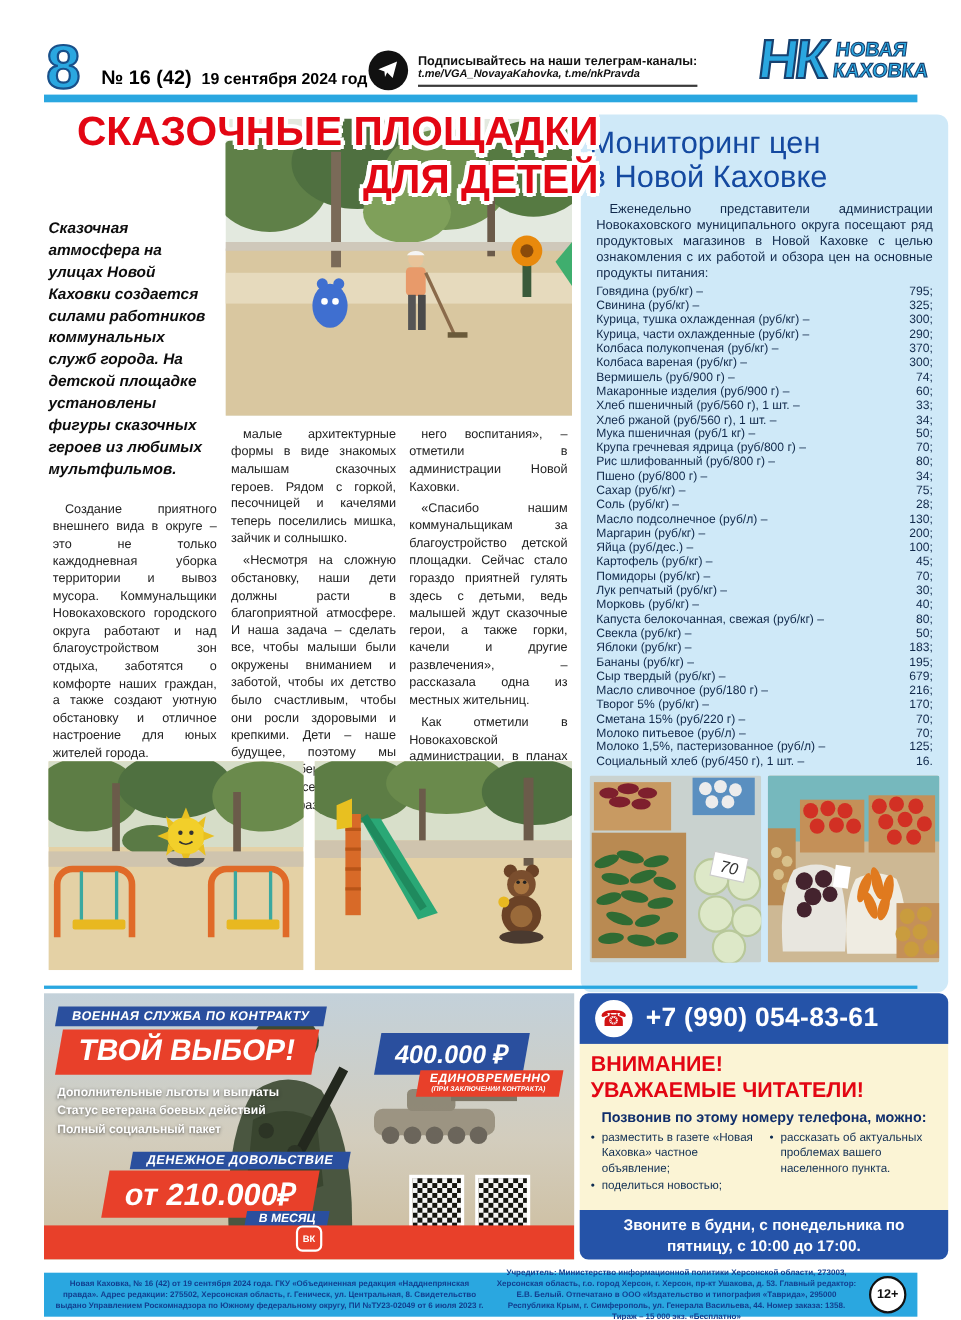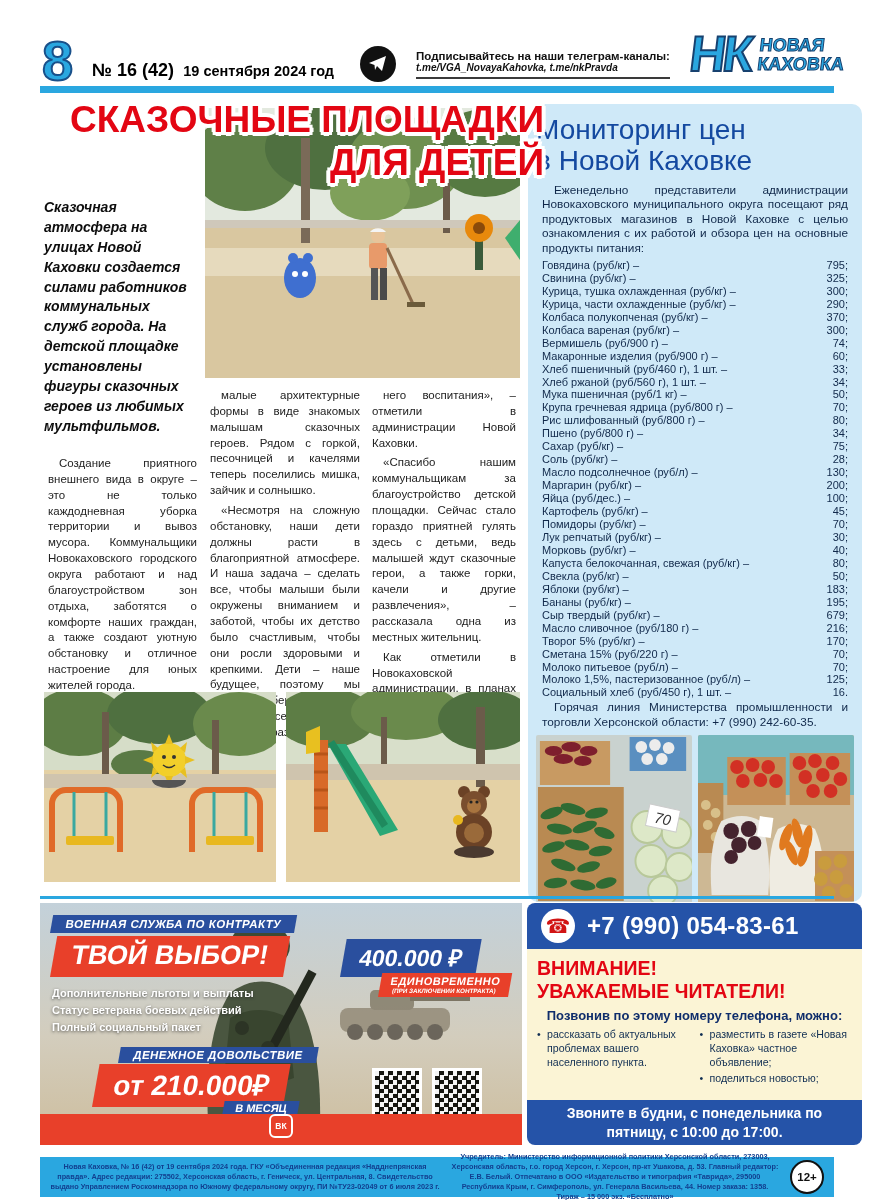--- a/index.html
+++ b/index.html
@@ -5,21 +5,21 @@
   html,body{margin:0;padding:0;background:#e9e9e9;}
   .page{position:relative;width:874px;height:1200px;background:#ffffff;margin:0 auto;
         font-family:"Liberation Sans",sans-serif;overflow:hidden;color:#111;}
 
   
   .page-num{position:absolute;left:42px;top:28px;font-size:56px;font-weight:900;
             color:#2aa7e0;-webkit-text-stroke:2px #19508a;letter-spacing:-2px;}
   .issue-line{position:absolute;left:92px;top:60px;font-size:15px;color:#000;}
   .issue-line .no{font-weight:900;font-size:18px;}
   .issue-line .date{font-weight:700;font-size:14.5px;margin-left:5px;}
-  .tg-block{position:absolute;left:360px;top:46px;display:flex;align-items:center;gap:20px;}
+  .tg-block{position:absolute;left:335px;top:46px;display:flex;align-items:center;gap:9px;}
   .tg-circle{width:36px;height:36px;border-radius:50%;background:#111;display:flex;
              align-items:center;justify-content:center;flex:0 0 auto;}
   .tg-texts{border-bottom:2px solid #3a3a3a;padding-bottom:4px;}
   .tg-l1{font-size:11.5px;font-weight:700;}
   .tg-l2{font-size:10px;font-weight:700;font-style:italic;}
   .nk-logo{position:absolute;left:690px;top:30px;display:flex;gap:8px;align-items:flex-start;
            transform:skewX(-7deg);}
   .nk-big{font-size:50px;line-height:48px;font-weight:900;color:#2aa7e0;
           -webkit-text-stroke:2px #17416f;letter-spacing:-3px;}
   .nk-name{font-size:18px;line-height:19px;font-weight:900;color:#2aa7e0;
@@ -326,21 +326,21 @@
           <span class="pm-name">Вермишель (руб/900 г) –</span>
           <span class="pm-val">74;</span>
         </div>
 
         <div class="pm-row">
           <span class="pm-name">Макаронные изделия (руб/900 г) –</span>
           <span class="pm-val">60;</span>
         </div>
 
         <div class="pm-row">
-          <span class="pm-name">Хлеб пшеничный (руб/460 г), 1 шт. –</span>
+          <span class="pm-name">Хлеб пшеничный (руб/560 г), 1 шт. –</span>
           <span class="pm-val">33;</span>
         </div>
 
         <div class="pm-row">
           <span class="pm-name">Хлеб ржаной (руб/560 г), 1 шт. –</span>
           <span class="pm-val">34;</span>
         </div>
 
         <div class="pm-row">
           <span class="pm-name">Мука пшеничная (руб/1 кг) –</span>
@@ -455,21 +455,20 @@
         <div class="pm-row">
           <span class="pm-name">Молоко 1,5%, пастеризованное (руб/л) –</span>
           <span class="pm-val">125;</span>
         </div>
 
         <div class="pm-row">
           <span class="pm-name">Социальный хлеб (руб/450 г), 1 шт. –</span>
           <span class="pm-val">16.</span>
         </div>
       </div>
-    <div class="pm-hotline">Горячая линия Министерства промышленности и торговли Херсонской области: +7 (990) 242-60-35.</div>
     <div class="pm-photos">
 
       <svg width="156" height="170" viewBox="0 0 160 170" preserveAspectRatio="none">
         <rect width="160" height="170" fill="#c9d2cf"></rect>
         <rect x="4" y="6" width="72" height="44" fill="#c89a62"></rect>
         <g fill="#7e1f2d">
           <ellipse cx="18" cy="16" rx="9" ry="5"></ellipse>
             <ellipse cx="36" cy="12" rx="10" ry="5"></ellipse>
           <ellipse cx="54" cy="16" rx="9" ry="5"></ellipse>
             <ellipse cx="28" cy="24" rx="10" ry="5"></ellipse>
@@ -630,26 +629,26 @@
       <span class="r-phone-badge">☎</span>
       <span class="r-phone-num">+7 (990) 054-83-61</span>
     </div>
     <div class="r-body">
       <div class="r-head1">ВНИМАНИЕ!</div>
       <div class="r-head2">УВАЖАЕМЫЕ ЧИТАТЕЛИ!</div>
       <div class="r-sub">Позвонив по этому номеру телефона, можно:</div>
       <div class="r-bullets">
         <div class="r-bcol">
 
-        <div>рассказать об актуальных проблемах вашего населенного пункта.</div>
+        <div>разместить в газете «Новая Каховка» частное объявление;</div>
+            <div>поделиться новостью;</div>
           </div>
         <div class="r-bcol">
 
-        <div>разместить в газете «Новая Каховка» частное объявление;</div>
-            <div>поделиться новостью;</div>
+        <div>рассказать об актуальных проблемах вашего населенного пункта.</div>
           </div>
       </div>
     </div>
     <div class="r-foot">Звоните в будни, с понедельника по пятницу, с 10:00 до 17:00.</div>
   </div>
 
   <div class="page-footer">
     <div class="f-text f-left">Новая Каховка, № 16 (42) от 19 сентября 2024 года. ГКУ «Объединенная редакция «Надднепрянская правда». Адрес редакции: 275502, Херсонская область, г. Геническ, ул. Центральная, 8. Свидетельство выдано Управлением Роскомнадзора по Южному федеральному округу, ПИ №ТУ23-02049 от 6 июля 2023 г.</div>
     <div class="f-text f-right">Учредитель: Министерство информационной политики Херсонской области, 273003, Херсонская область, г.о. город Херсон, г. Херсон, пр-кт Ушакова, д. 53. Главный редактор: Е.В. Белый. Отпечатано в ООО «Издательство и типография «Таврида», 295000 Республика Крым, г. Симферополь, ул. Генерала Васильева, 44. Номер заказа: 1358. Тираж – 15 000 экз. «Бесплатно»</div>
     <div class="age-badge">12+</div>

